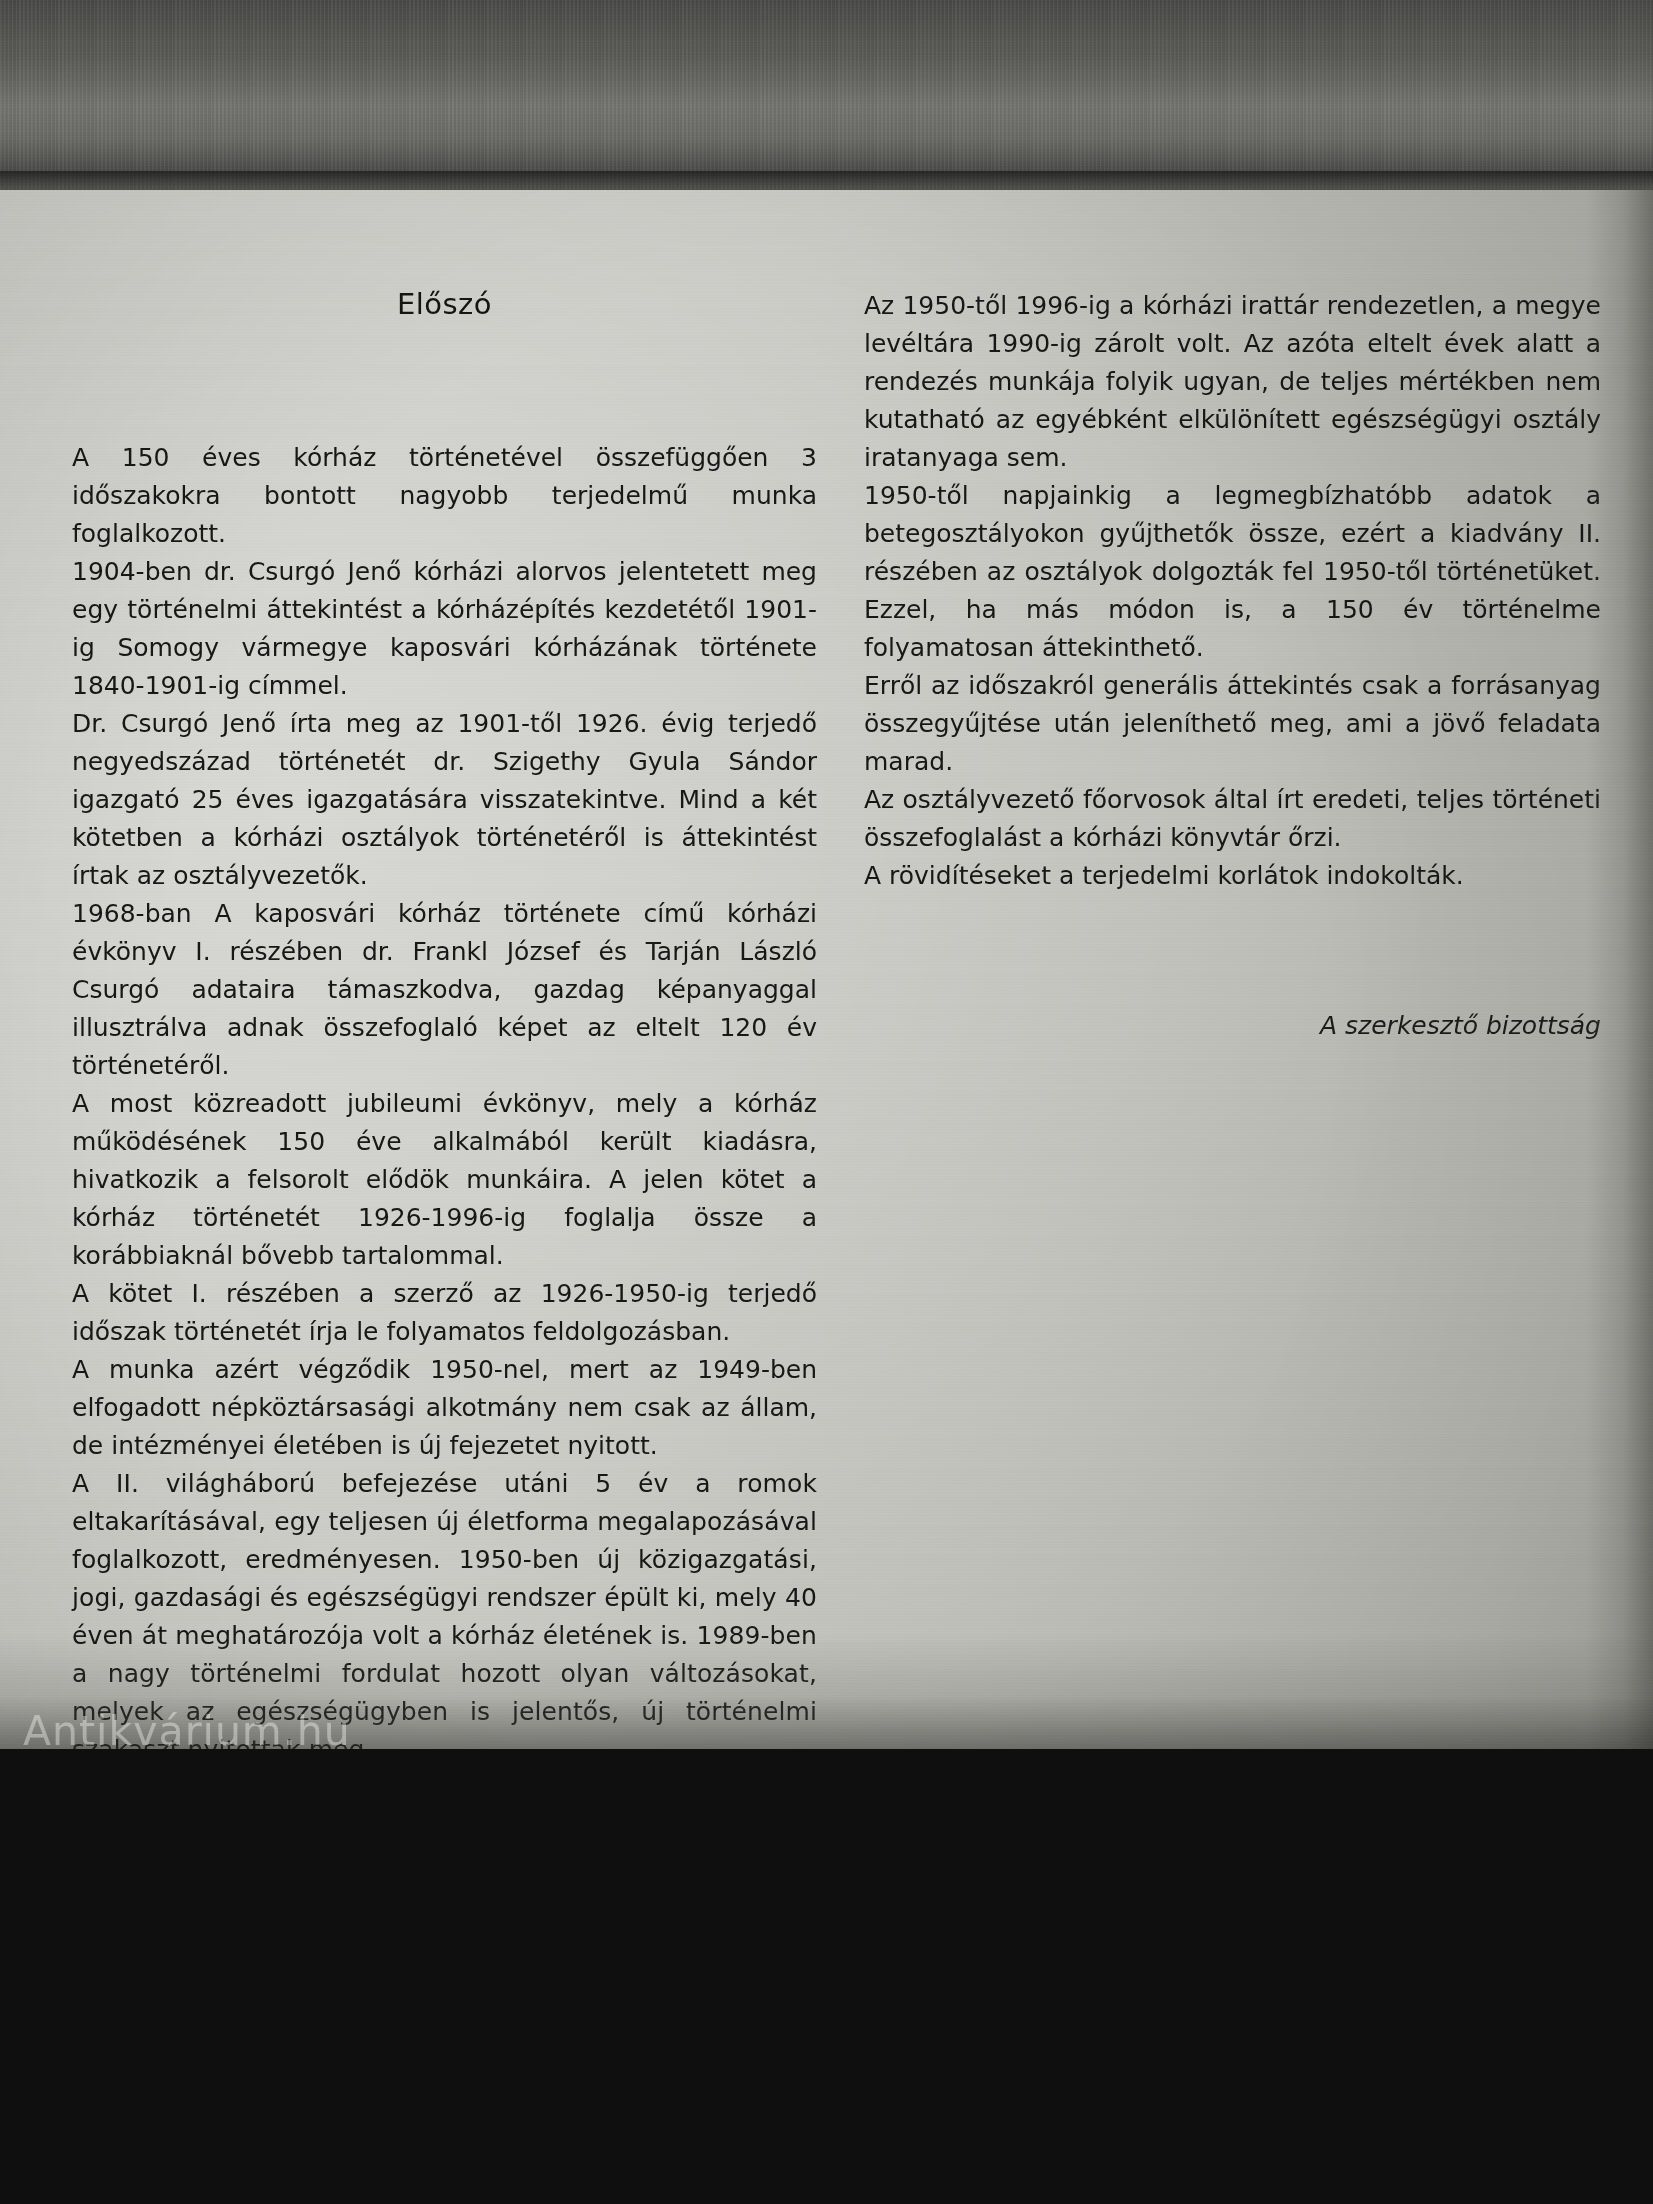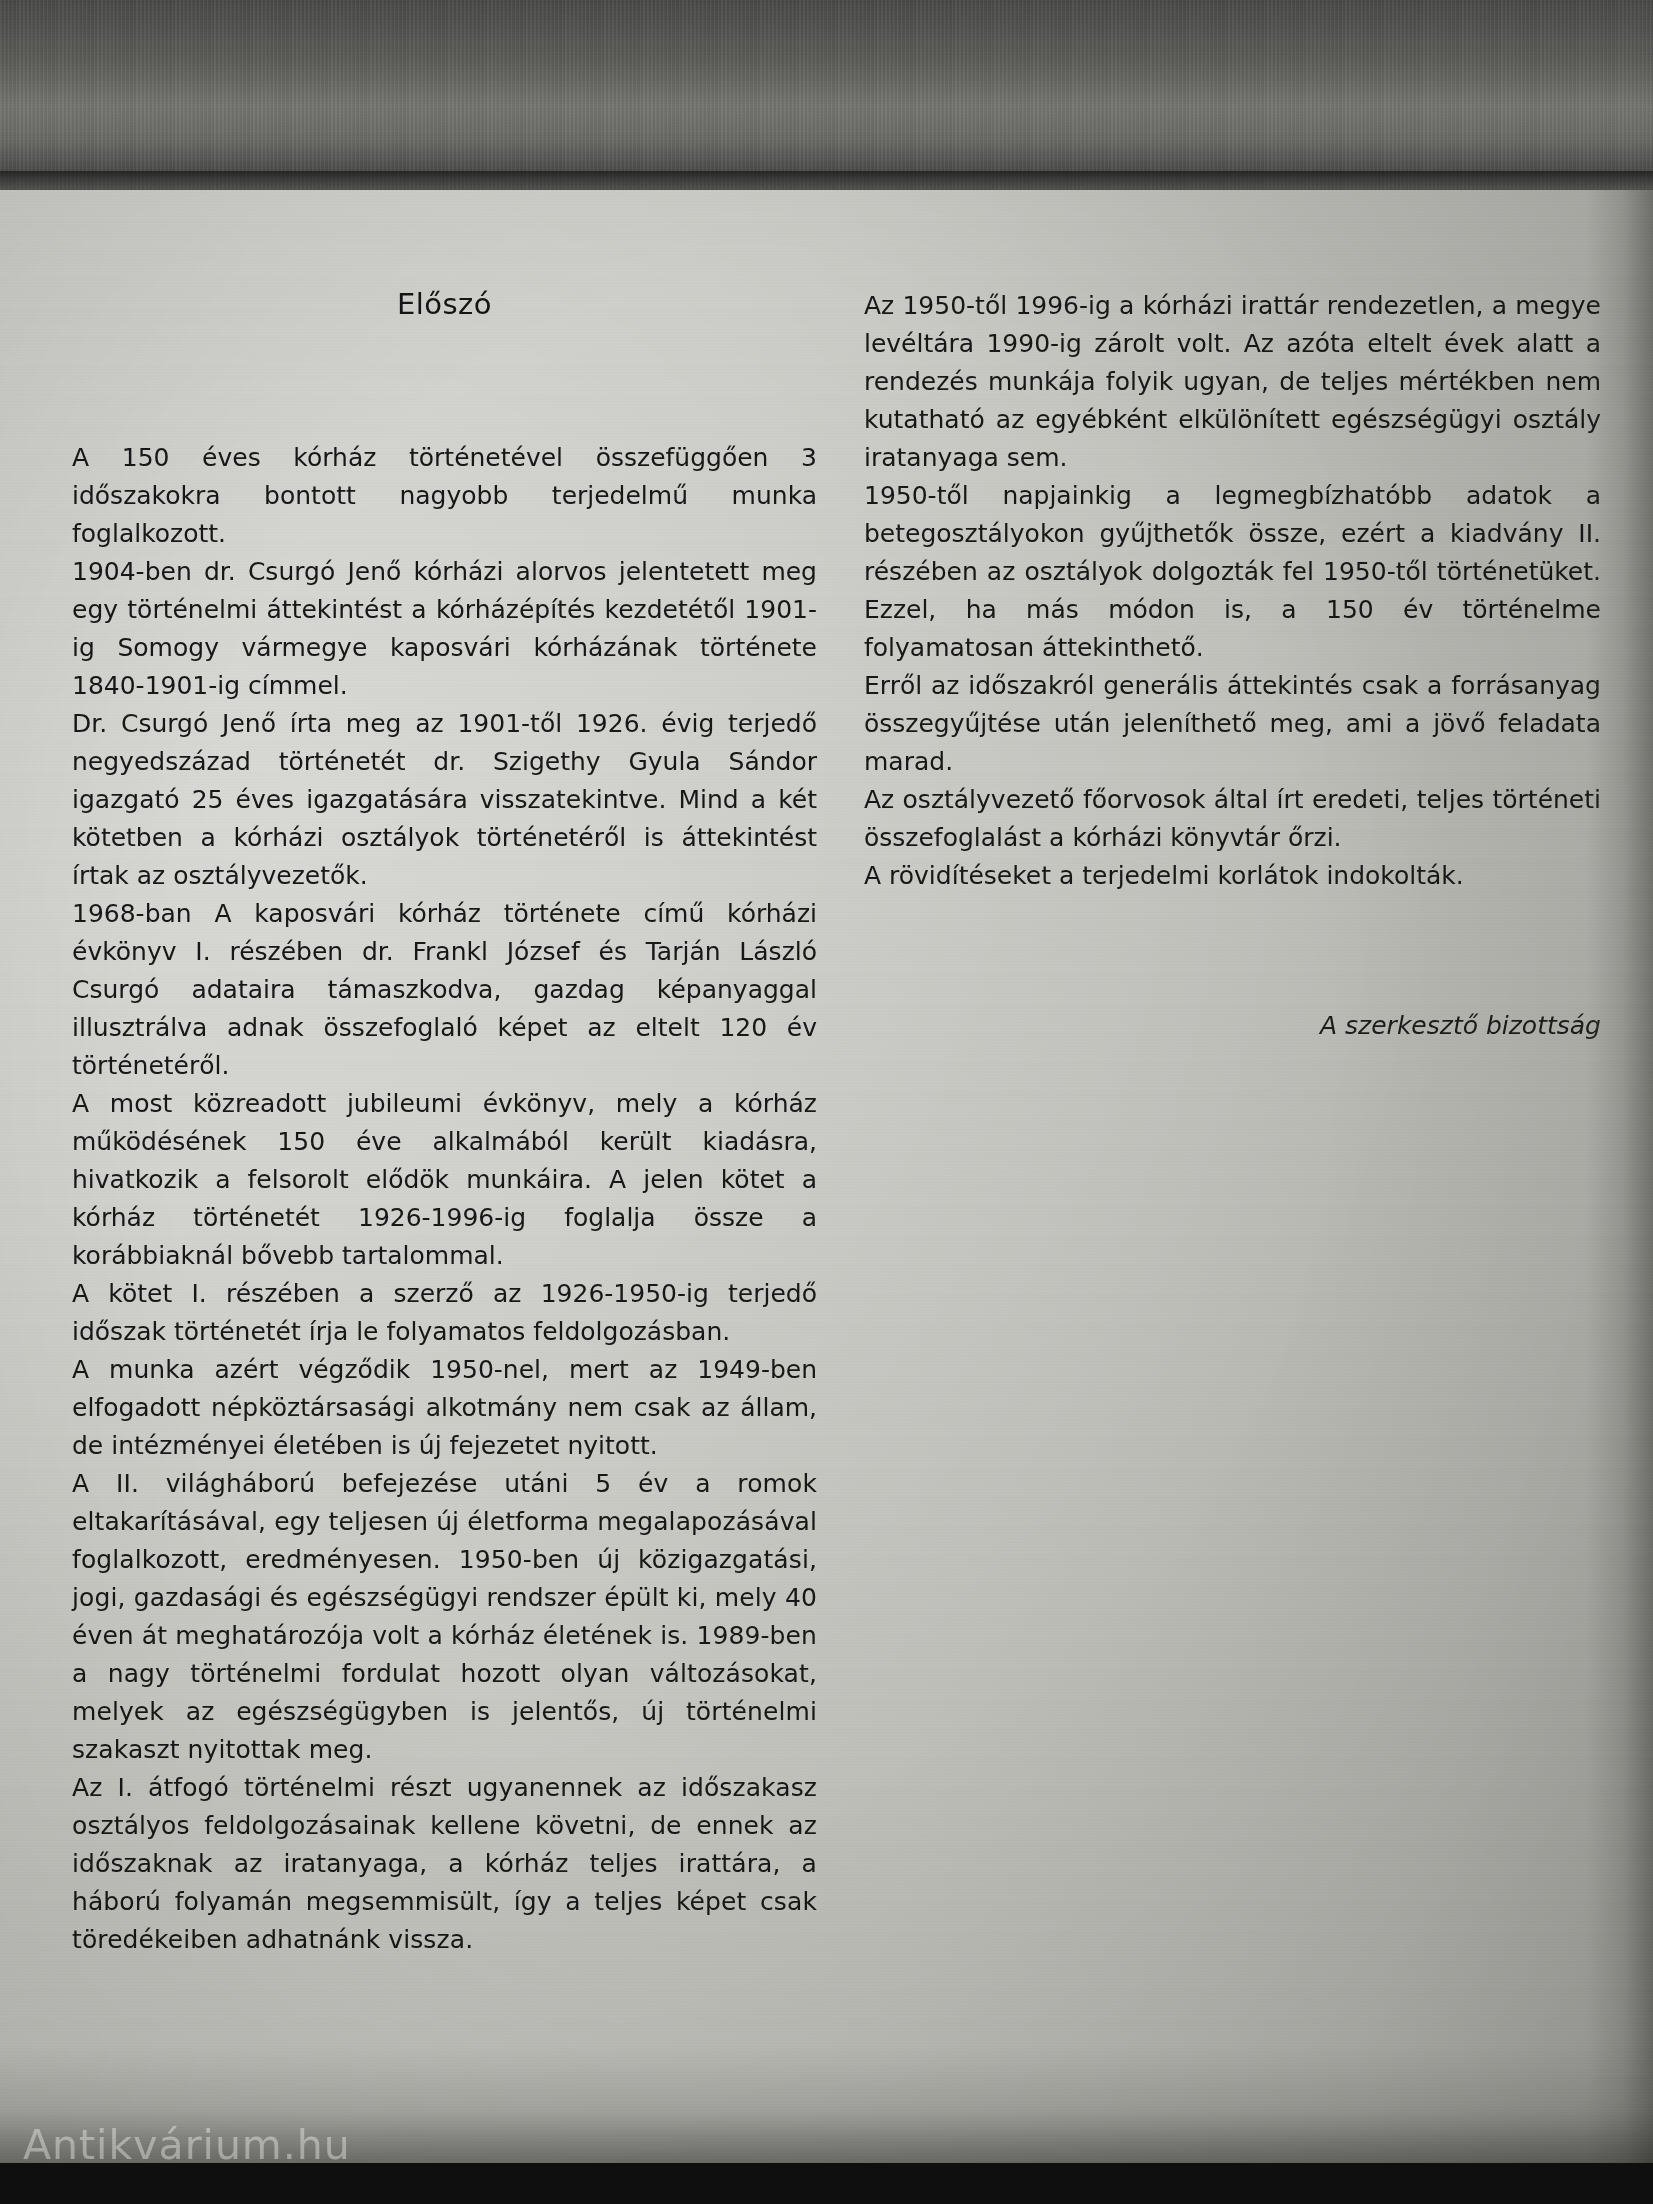--- a/index.html
+++ b/index.html
@@ -10,21 +10,21 @@
   body {
     width: 1654px;
     height: 2205px;
     overflow: hidden;
     font-family: "DejaVu Sans", sans-serif;
   }
 
   #page {
     position: relative;
     width: 1654px;
-    height: 2163px;
+    height: 1749px;
     background: #3b82f6;
     overflow: hidden;
   }
 
   
   .top-shadow {
     position: absolute;
     left: 0; top: 0;
     width: 1654px; height: 194px;
     background:

